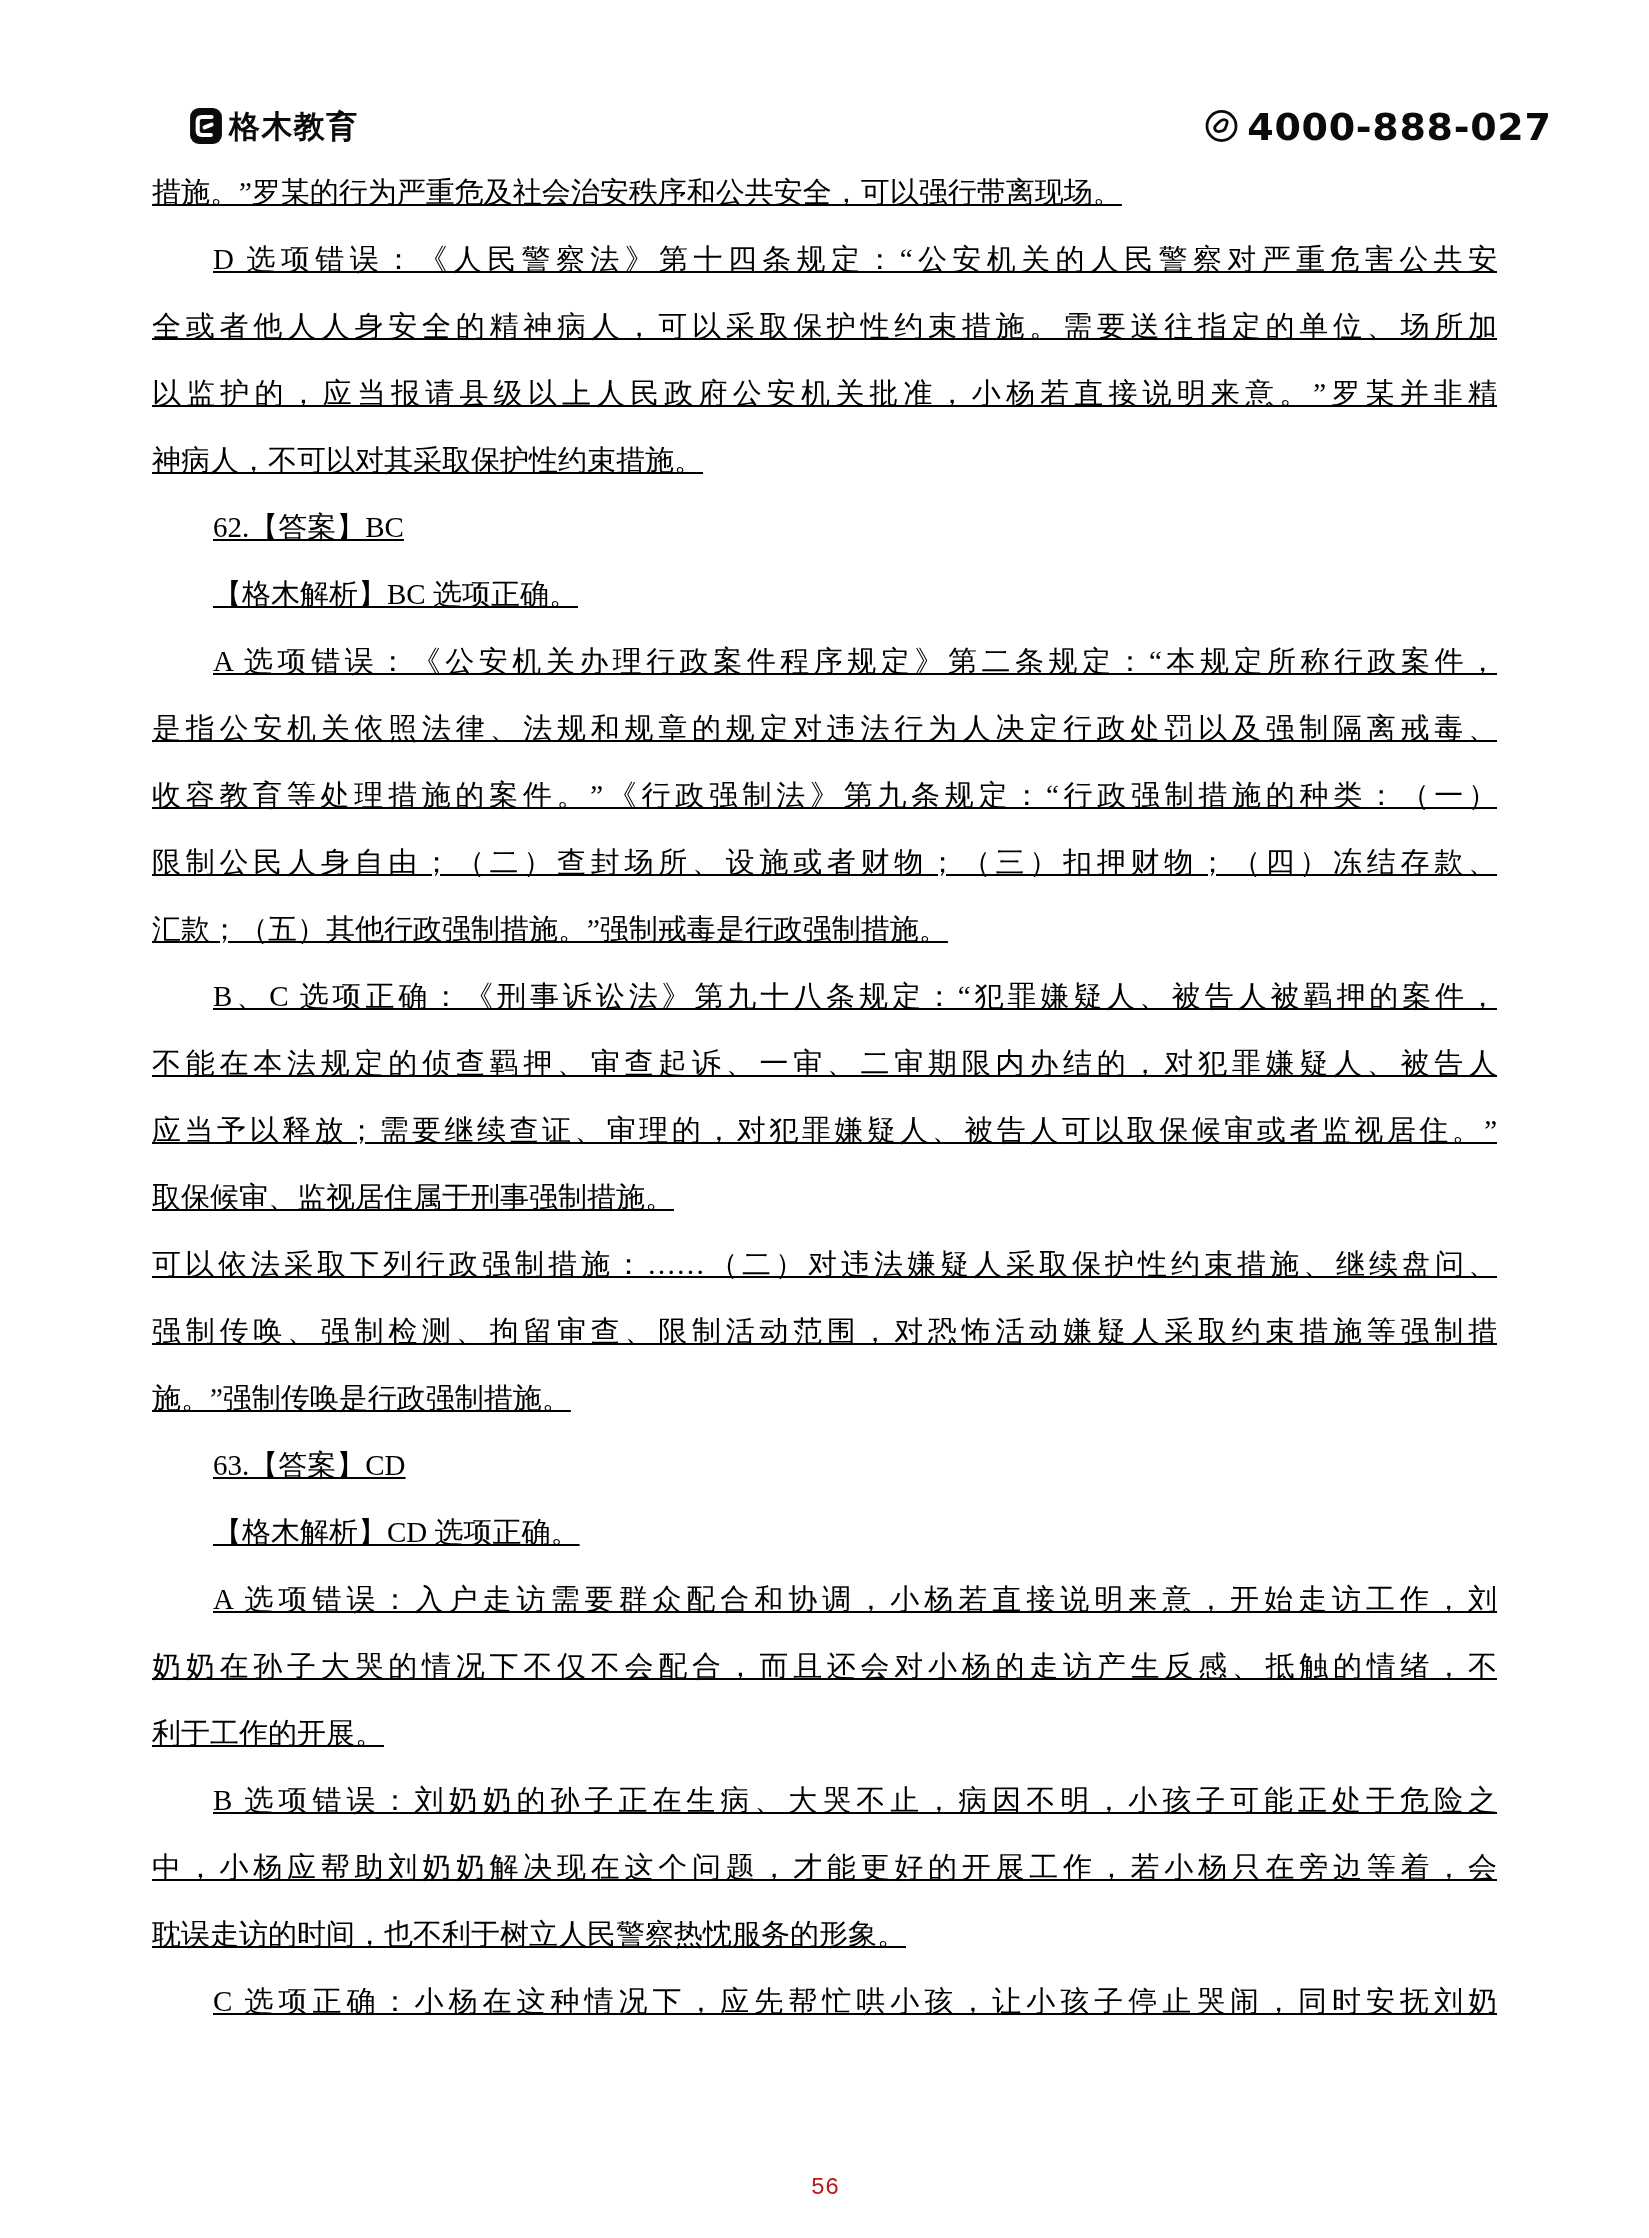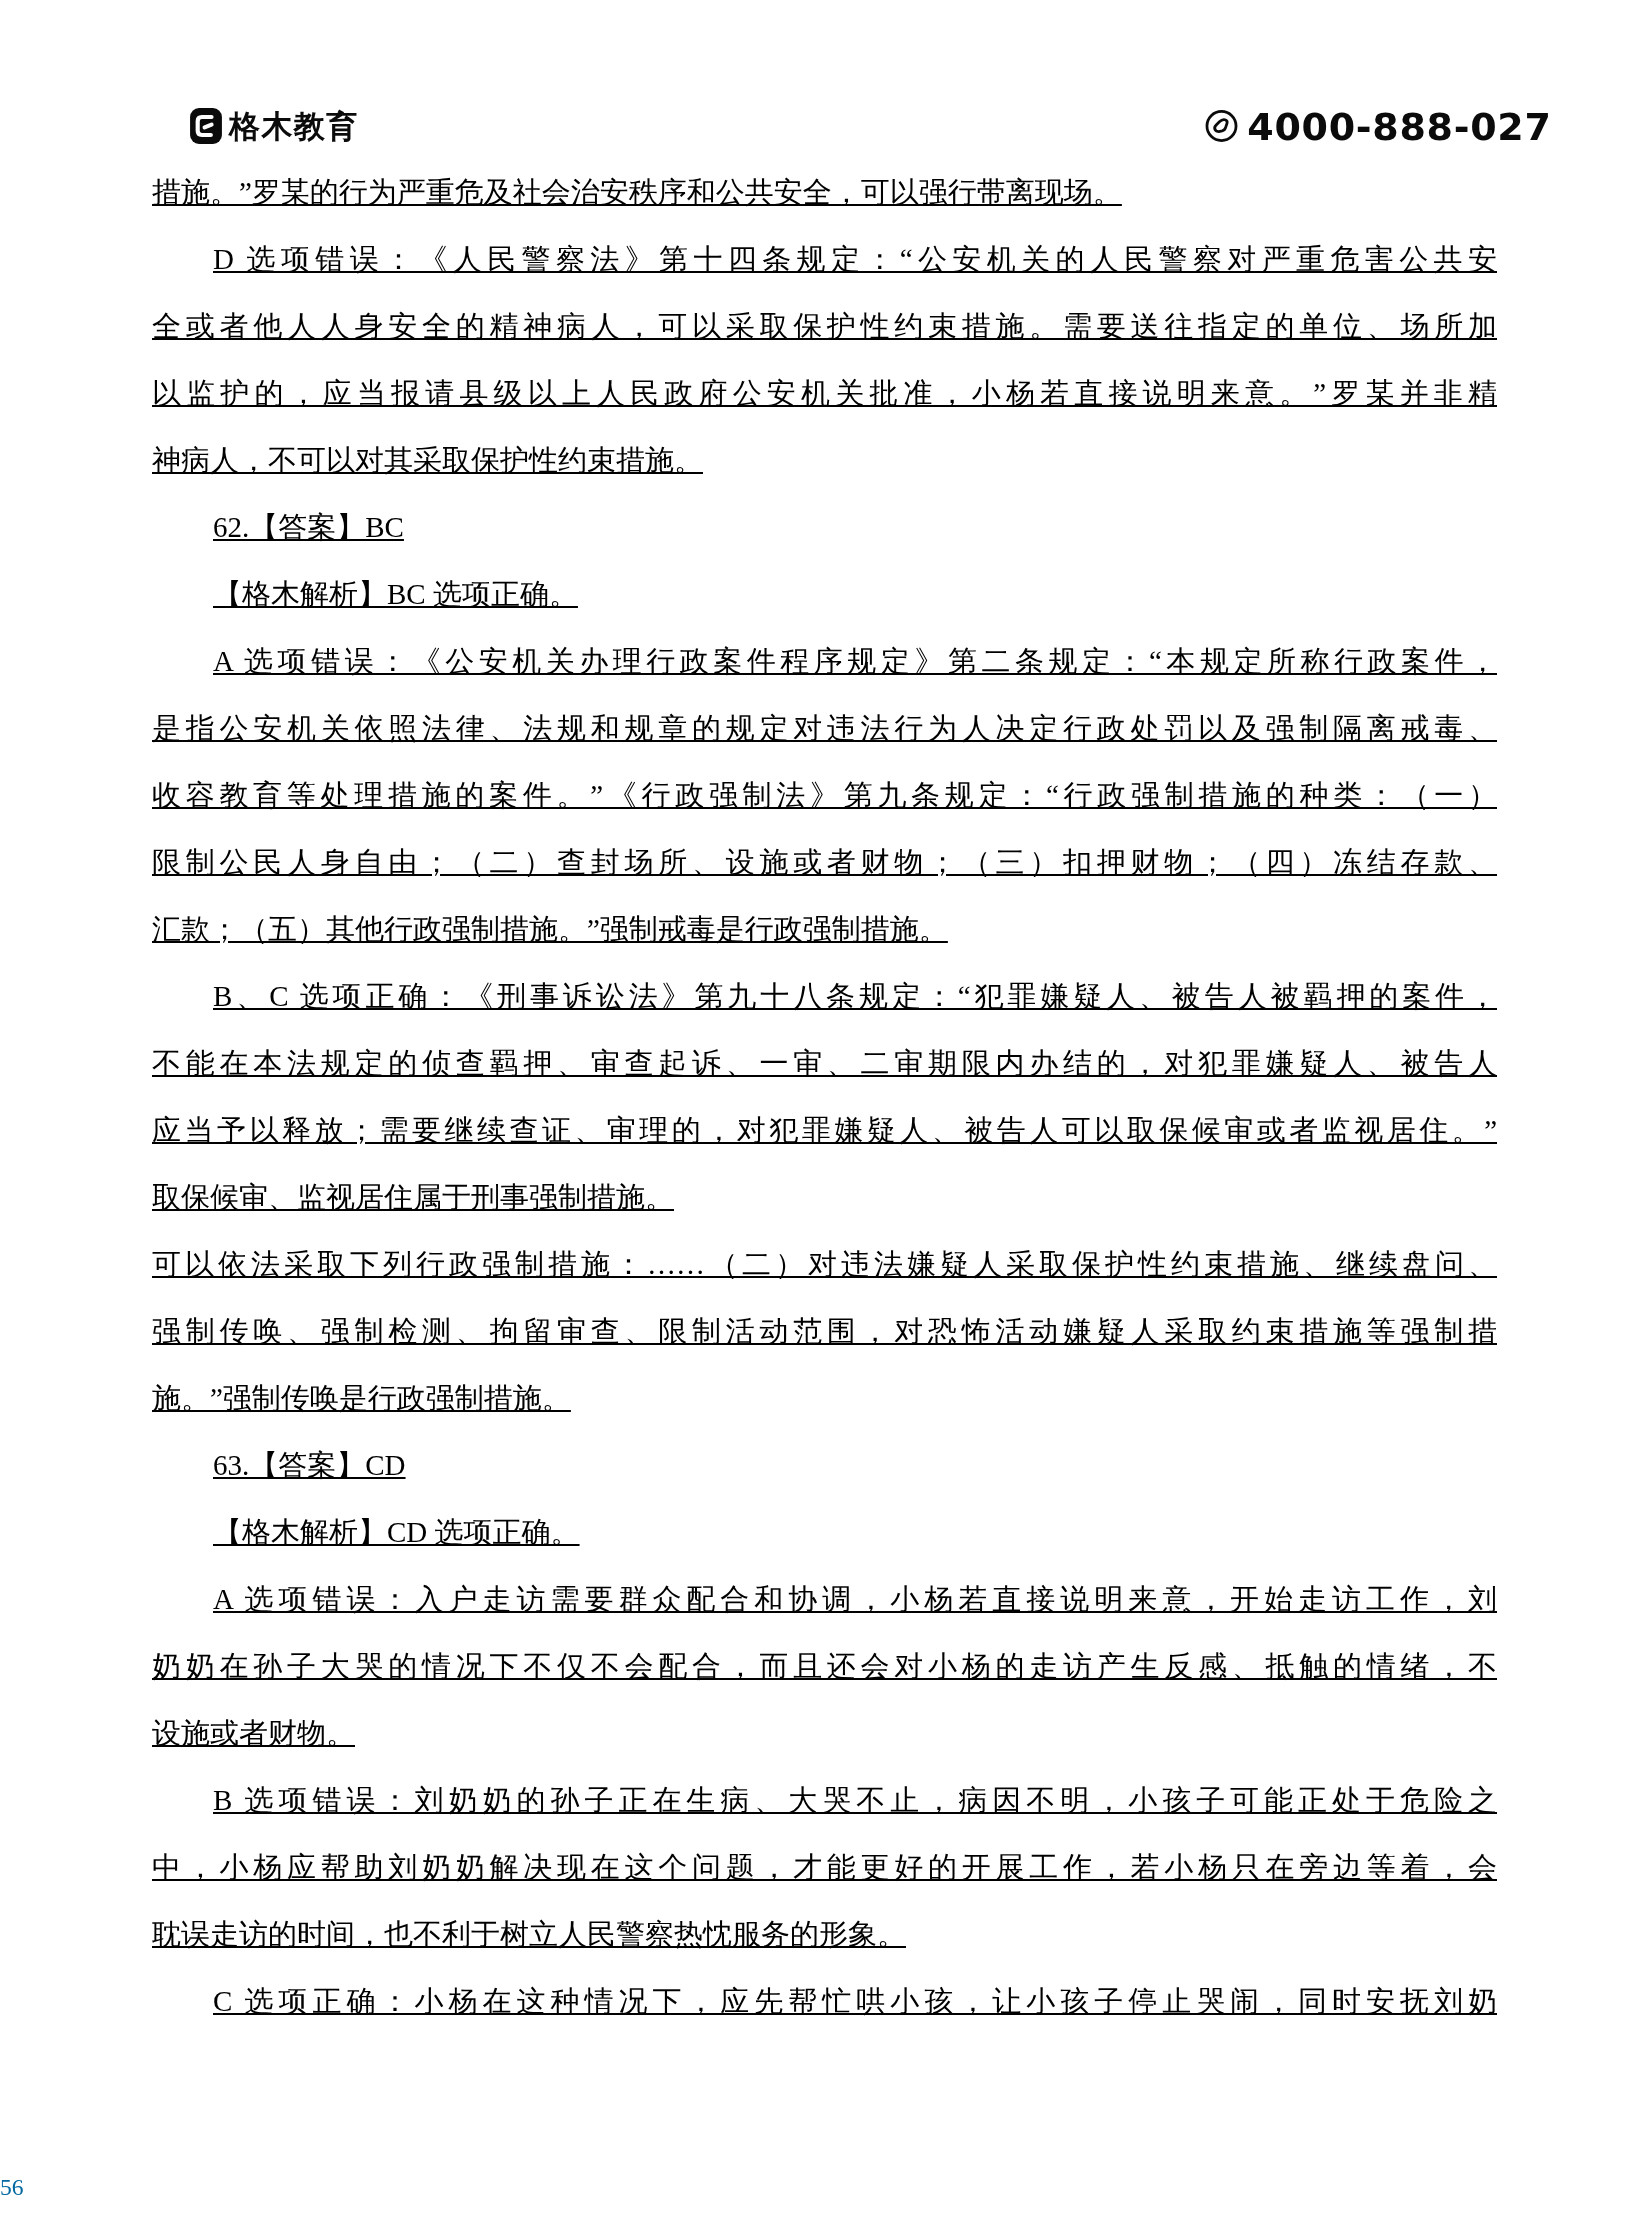--- a/index.html
+++ b/index.html
@@ -74,23 +74,24 @@
     text-align-last: justify;
     overflow: hidden;
   }
 
   
   .page-number {
     position: absolute;
     top: 2174px;
     left: 0;
     width: 1650px;
-    font-family: Liberation Serif, serif;
+    text-align: center;
+    font-family: Liberation Mono, monospace;
     font-size: 23.6px;
-    color: #0369a1;
+    color: #b91c1c;
   }
 </style>
 </head>
 <body>
 
 <div class="header-brand">
   <span class="brand-icon">
     <svg width="32" height="36" viewBox="0 0 46 52" xmlns="http://www.w3.org/2000/svg">
       <rect x="0" y="0" width="46" height="52" rx="13" fill="#0b0b0b"></rect>
       <path d="M31 13 L17 13 Q11 13 11 19 L11 33 Q11 39 17 39 L30 39" fill="none" stroke="#ffffff" stroke-width="6" stroke-linecap="round"></path>
@@ -127,21 +128,21 @@
     <div class="line fill">不能在本法规定的侦查羁押、审查起诉、一审、二审期限内办结的，对犯罪嫌疑人、被告人</div>
     <div class="line fill">应当予以释放；需要继续查证、审理的，对犯罪嫌疑人、被告人可以取保候审或者监视居住。”</div>
     <div class="line">取保候审、监视居住属于刑事强制措施。</div>
     <div class="line fill">可以依法采取下列行政强制措施：……（二）对违法嫌疑人采取保护性约束措施、继续盘问、</div>
     <div class="line fill">强制传唤、强制检测、拘留审查、限制活动范围，对恐怖活动嫌疑人采取约束措施等强制措</div>
     <div class="line">施。”强制传唤是行政强制措施。</div>
     <div class="line indent">63.【答案】CD</div>
     <div class="line indent">【格木解析】CD 选项正确。</div>
     <div class="line indent fill">A 选项错误：入户走访需要群众配合和协调，小杨若直接说明来意，开始走访工作，刘</div>
     <div class="line fill">奶奶在孙子大哭的情况下不仅不会配合，而且还会对小杨的走访产生反感、抵触的情绪，不</div>
-    <div class="line">设施或者财物。</div>
+    <div class="line">利于工作的开展。</div>
     <div class="line indent fill">B 选项错误：刘奶奶的孙子正在生病、大哭不止，病因不明，小孩子可能正处于危险之</div>
     <div class="line fill">中，小杨应帮助刘奶奶解决现在这个问题，才能更好的开展工作，若小杨只在旁边等着，会</div>
     <div class="line">耽误走访的时间，也不利于树立人民警察热忱服务的形象。</div>
     <div class="line indent fill">C 选项正确：小杨在这种情况下，应先帮忙哄小孩，让小孩子停止哭闹，同时安抚刘奶</div>
   </div>
 
 <div class="page-number">56</div>
 
 
 </body></html>

